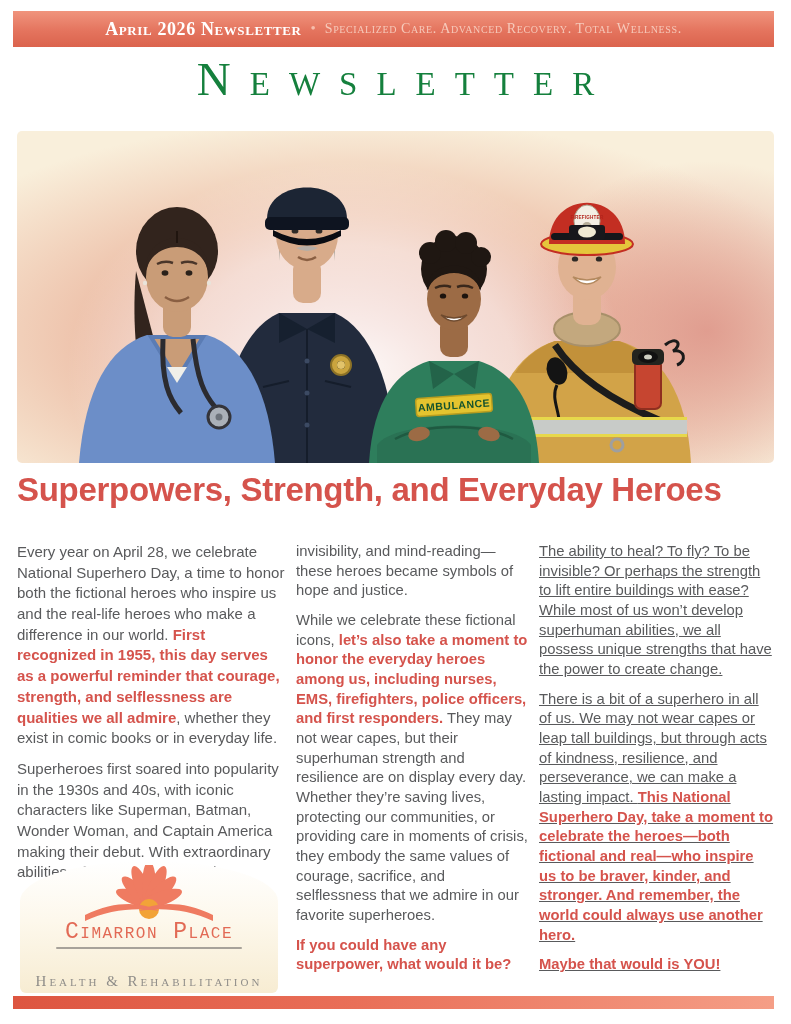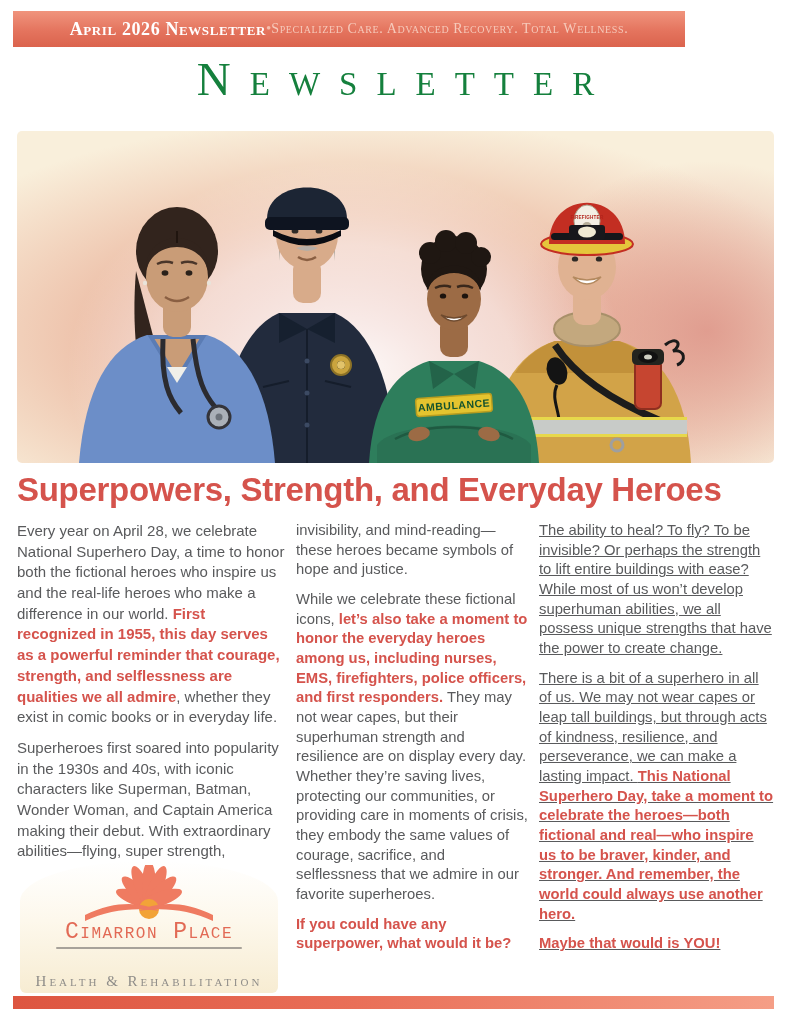--- a/index.html
+++ b/index.html
@@ -2,24 +2,24 @@
 <html><head>
 <meta charset="utf-8">
 <style>
   html,body{margin:0;padding:0;}
   body{
     width:791px;height:1024px;position:relative;overflow:hidden;
     background:#ffffff;font-family:"Liberation Sans",sans-serif;
   }
   
   .banner{
-    position:absolute;left:13px;top:11px;width:672px;height:36px;
+    position:absolute;left:13px;top:11px;width:761px;height:36px;
     background:linear-gradient(180deg,#f0947d 0%,#e8före 0%,#e4745e 55%,#db634d 100%);
     background:linear-gradient(180deg,#f0947d 0%,#e4745e 55%,#db634d 100%);
-    display:flex;align-items:center;justify-content:center;
+    display:flex;align-items:center;justify-content:center;gap:9px;
     font-family:"Liberation Serif",serif;font-variant:small-caps;white-space:nowrap;text-align:center;
   }
   .banner .issue{color:#ffffff;font-weight:bold;font-size:18px;letter-spacing:.6px;}
   .banner .dot{color:#f6bdab;font-size:15px;position:relative;top:-1px;}
   .banner .tagline{color:#f6cabb;font-size:14px;letter-spacing:.6px;font-family:Liberation Serif, serif;}
   
   .masthead{
     position:absolute;left:0;top:52px;width:100%;text-align:center;
     font-family:"Liberation Serif",serif;font-variant:small-caps;
     color:#15803d;font-size:47px;letter-spacing:19px;text-indent:19px;
@@ -30,21 +30,21 @@
     border-radius:5px;overflow:hidden;
   }
   .photo svg{display:block;}
   
   .headline{
     position:absolute;left:17px;top:471px;width:762px;
     font-size:33px;font-weight:bold;color:#d5534c;letter-spacing:-.3px;
   }
   
   .cols{
-    position:absolute;left:17px;top:521px;width:757px;
+    position:absolute;left:17px;top:542px;width:757px;
     display:flex;gap:11px;color:#595a5c;
   }
   .col p{margin:0 0 10px 0;}
   .col1{width:268px;font-size:15px;line-height:1.38;}
   .col2{width:232px;font-size:14.8px;line-height:1.33;}
   .col3{width:235px;font-size:14.8px;line-height:1.33;text-decoration:underline;}
   .rb{color:#d5534c;font-weight:bold;}
   
   .logoCard{
     position:absolute;left:20px;top:861px;width:258px;height:132px;

